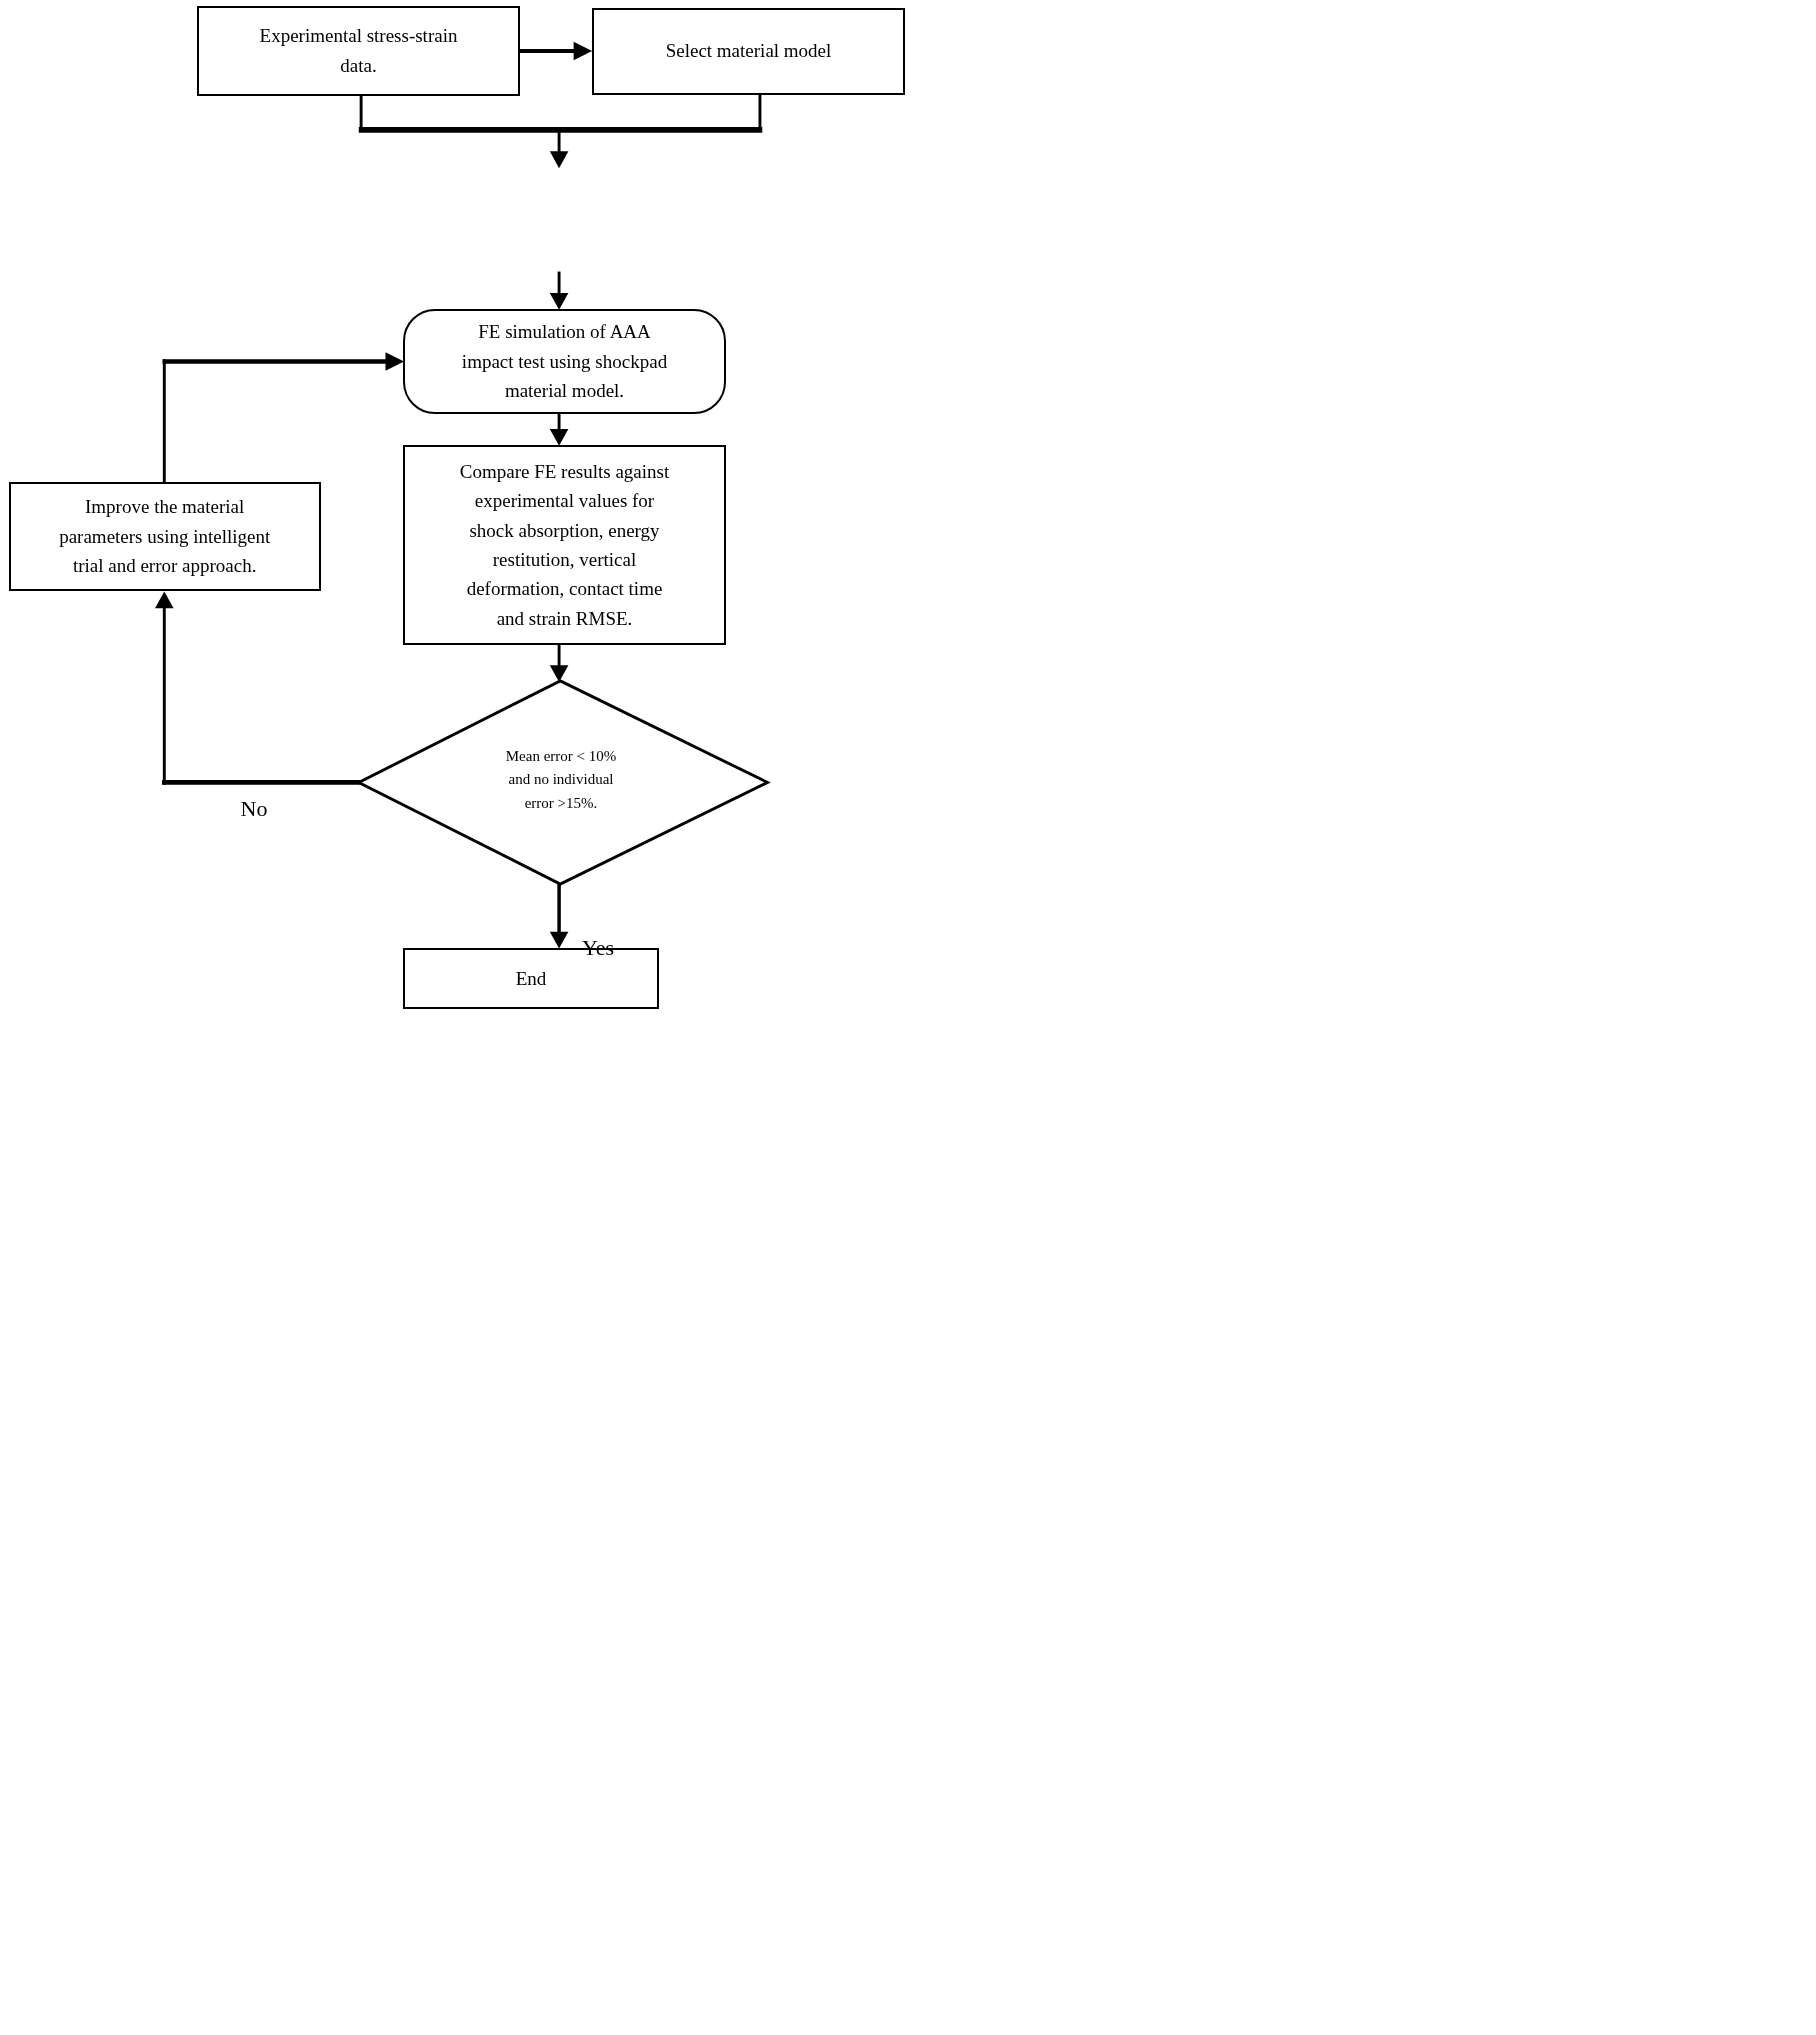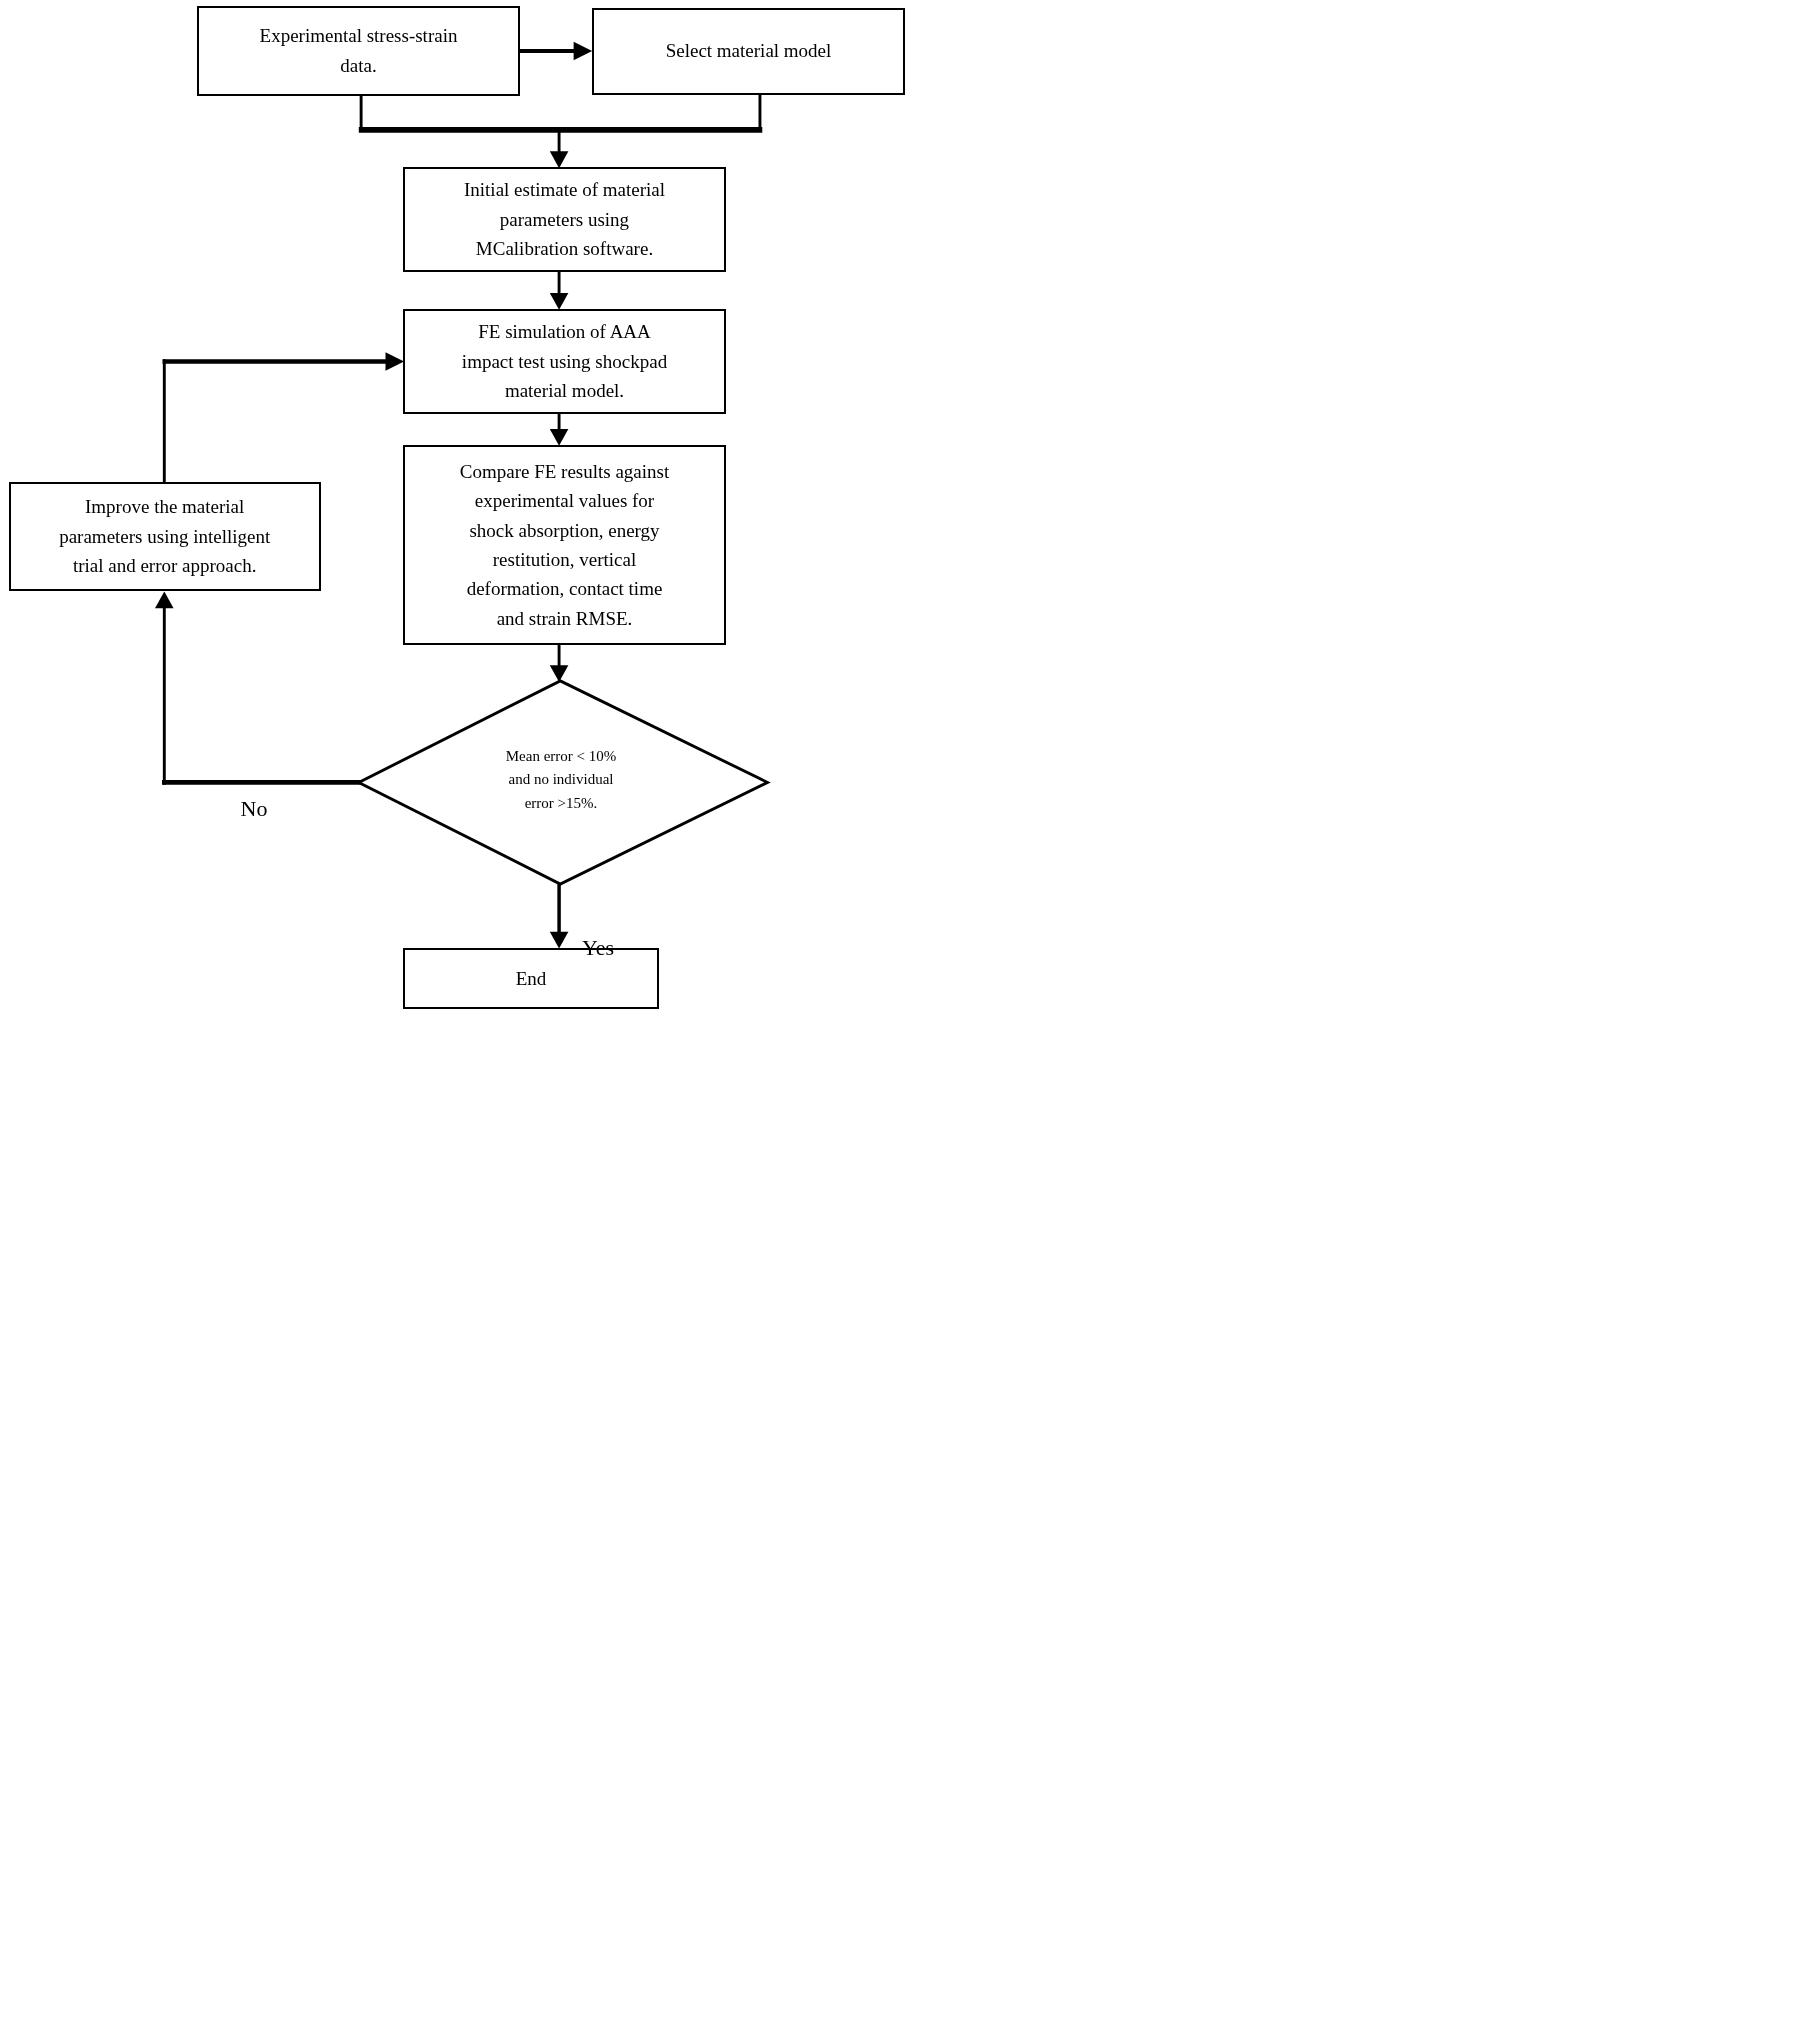--- a/index.html
+++ b/index.html
@@ -41,21 +41,21 @@
     position: absolute;
     transform: translate(-50%, -50%);
     text-align: center;
     font-size: 22px;
     line-height: 1.3;
     white-space: pre-line;
   }
   .node-experimental { left: 175px; top: 5.8px;  width: 323px; height: 90px; margin-left: 22px; }
   .node-select       { left: 592px; top: 7.6px; width: 313px; height: 87px; }
   .node-initial      { left: 403px; top: 167px; width: 323px; height: 105px; }
-  .node-fesim        { left: 403px; top: 309px; width: 323px; height: 105px; }
+  .node-fesim        { left: 403px; top: 309px; width: 323px; height: 105px; border-radius: 32px; }
   .node-compare      { left: 403px; top: 445px; width: 323px; height: 200px; text-align: center; }
   .node-improve      { left: 8.7px;  top: 482px; width: 312px; height: 109px; }
   .node-end          { left: 403px; top: 948px; width: 256px; height: 61px; }
   .label-decision    { left: 561px; top: 780px; width: 221px; font-size: 15px; line-height: 1.55; }
   .label-no          { left: 254px; top: 809px; }
   .label-yes         { left: 598px; top: 948px; }
   .stroke { stroke: #000000; fill: none; }
   .head   { fill: #000000; stroke: none; }
   .shape  { fill: #ffffff; stroke: #000000; stroke-width: 5; }
 </style>
@@ -112,23 +112,20 @@
       <line class="stroke" x1="963" y1="1520" x2="963" y2="1607" stroke-width="6"></line>
       <polygon class="head" points="963,1633 947,1604 979,1604"></polygon>
     </g>
   </svg>
 
   <div class="node node-experimental">Experimental stress-strain
 data.</div>
 
   <div class="node node-select">Select material model</div>
 
-  <div class="node node-initial">Initial estimate of material
-parameters using
-MCalibration software.</div>
 
   <div class="node node-fesim">FE simulation of AAA
 impact test using shockpad
 material model.</div>
 
   <div class="node node-compare">Compare FE results against
 experimental values for
 shock absorption, energy
 restitution, vertical
 deformation, contact time

